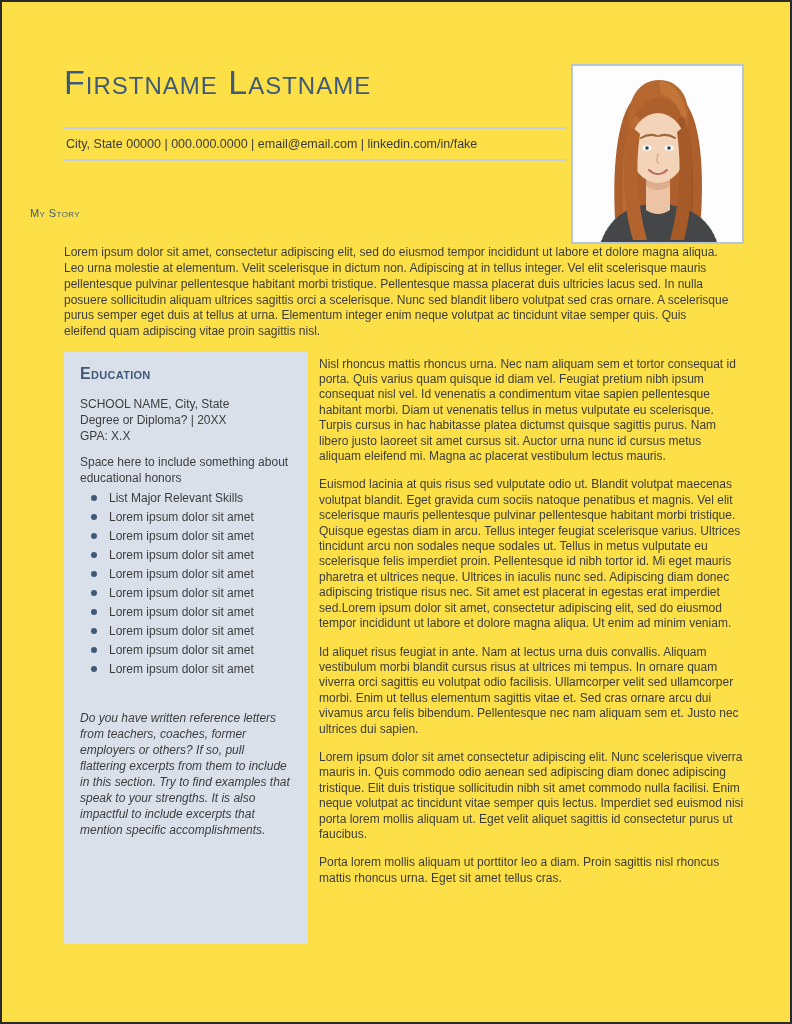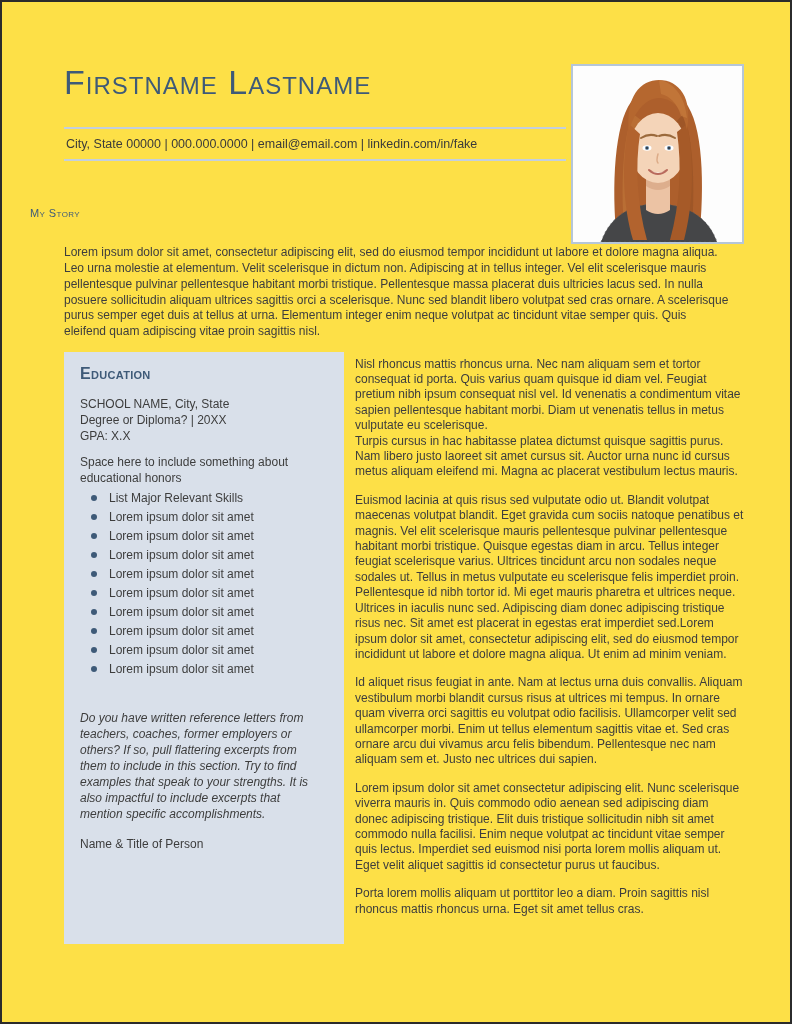--- a/index.html
+++ b/index.html
@@ -53,21 +53,21 @@
     font-size:12px;
     line-height:15.7px;
   }
   .columns {
     display:flex;
     align-items:flex-start;
     gap:11px;
     margin:12px 46px 0 62px;
   }
   .sidebar {
-    width:280px;
+    width:244px;
     min-height:592px;
     box-sizing:border-box;
     background:var(--sidebar-bg, #d9e0ea);
     padding:14px 18px 20px 16px;
     font-size:12px;
     line-height:16px;
   }
   .sidebar .side-heading {
     margin:0 0 14px;
     font-size:16px;
@@ -174,21 +174,20 @@
           <li>Lorem ipsum dolor sit amet</li>
           <li>Lorem ipsum dolor sit amet</li>
           <li>Lorem ipsum dolor sit amet</li>
           <li>Lorem ipsum dolor sit amet</li>
           <li>Lorem ipsum dolor sit amet</li>
           <li>Lorem ipsum dolor sit amet</li>
           <li>Lorem ipsum dolor sit amet</li>
         </ul>
 
       <p class="refs-note">Do you have written reference letters from teachers, coaches, former employers or others? If so, pull flattering excerpts from them to include in this section. Try to find examples that speak to your strengths. It is also impactful to include excerpts that mention specific accomplishments.</p>
-      <p class="refs-name">Name &amp; Title of Person</p>
     </aside>
 
     <div class="main-col">
         <p>Nisl rhoncus mattis rhoncus urna. Nec nam aliquam sem et tortor consequat id porta. Quis varius quam quisque id diam vel. Feugiat pretium nibh ipsum consequat nisl vel. Id venenatis a condimentum vitae sapien pellentesque habitant morbi. Diam ut venenatis tellus in metus vulputate eu scelerisque.
 Turpis cursus in hac habitasse platea dictumst quisque sagittis purus. Nam libero justo laoreet sit amet cursus sit. Auctor urna nunc id cursus metus aliquam eleifend mi. Magna ac placerat vestibulum lectus mauris.</p>
         <p>Euismod lacinia at quis risus sed vulputate odio ut. Blandit volutpat maecenas volutpat blandit. Eget gravida cum sociis natoque penatibus et magnis. Vel elit scelerisque mauris pellentesque pulvinar pellentesque habitant morbi tristique. Quisque egestas diam in arcu. Tellus integer feugiat scelerisque varius. Ultrices tincidunt arcu non sodales neque sodales ut. Tellus in metus vulputate eu scelerisque felis imperdiet proin. Pellentesque id nibh tortor id. Mi eget mauris pharetra et ultrices neque. Ultrices in iaculis nunc sed. Adipiscing diam donec adipiscing tristique risus nec. Sit amet est placerat in egestas erat imperdiet sed.Lorem ipsum dolor sit amet, consectetur adipiscing elit, sed do eiusmod tempor incididunt ut labore et dolore magna aliqua. Ut enim ad minim veniam.</p>
         <p>Id aliquet risus feugiat in ante. Nam at lectus urna duis convallis. Aliquam vestibulum morbi blandit cursus risus at ultrices mi tempus. In ornare quam viverra orci sagittis eu volutpat odio facilisis. Ullamcorper velit sed ullamcorper morbi. Enim ut tellus elementum sagittis vitae et. Sed cras ornare arcu dui vivamus arcu felis bibendum. Pellentesque nec nam aliquam sem et. Justo nec ultrices dui sapien.</p>
         <p>Lorem ipsum dolor sit amet consectetur adipiscing elit. Nunc scelerisque viverra mauris in. Quis commodo odio aenean sed adipiscing diam donec adipiscing tristique. Elit duis tristique sollicitudin nibh sit amet commodo nulla facilisi. Enim neque volutpat ac tincidunt vitae semper quis lectus. Imperdiet sed euismod nisi porta lorem mollis aliquam ut. Eget velit aliquet sagittis id consectetur purus ut faucibus.</p>
         <p>Porta lorem mollis aliquam ut porttitor leo a diam. Proin sagittis nisl rhoncus mattis rhoncus urna. Eget sit amet tellus cras.</p>
       </div>

